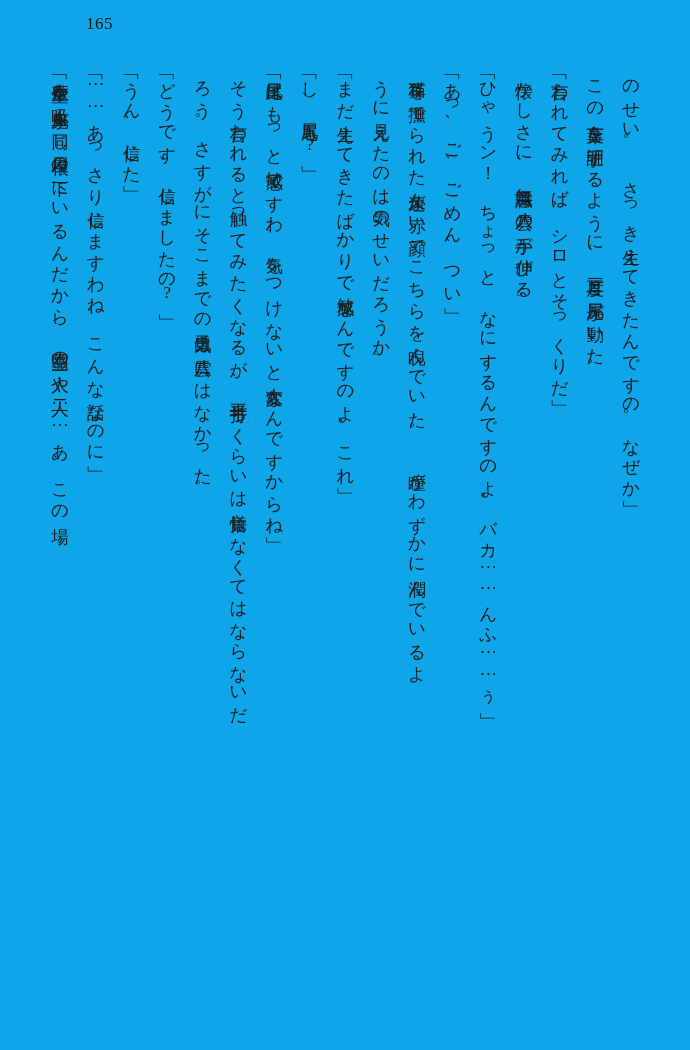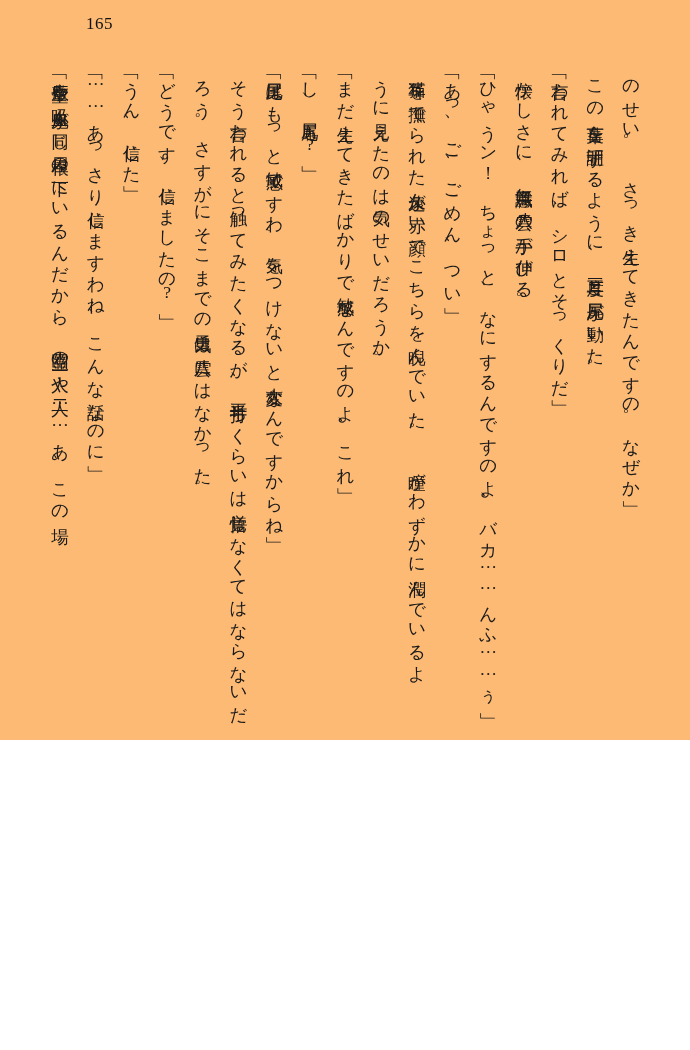--- a/index.html
+++ b/index.html
@@ -10,23 +10,23 @@
   body {
     width: 690px;
     height: 1050px;
     font-family: "Liberation Serif", "DejaVu Serif", serif;
     color: #1a1a1a;
     overflow: hidden;
   }
   .page {
     position: relative;
     width: 690px;
-    height: 740px;
+    height: 1050px;
     box-sizing: border-box;
-    background: #fdba74;
+    background: #0ea5e9;
   }
   .page-number {
     position: absolute;
     top: 14px;
     left: 86px;
     font-size: 17px;
     font-family: "Liberation Serif", "DejaVu Serif", serif;
     letter-spacing: 0.5px;
     color: #111;
   }

